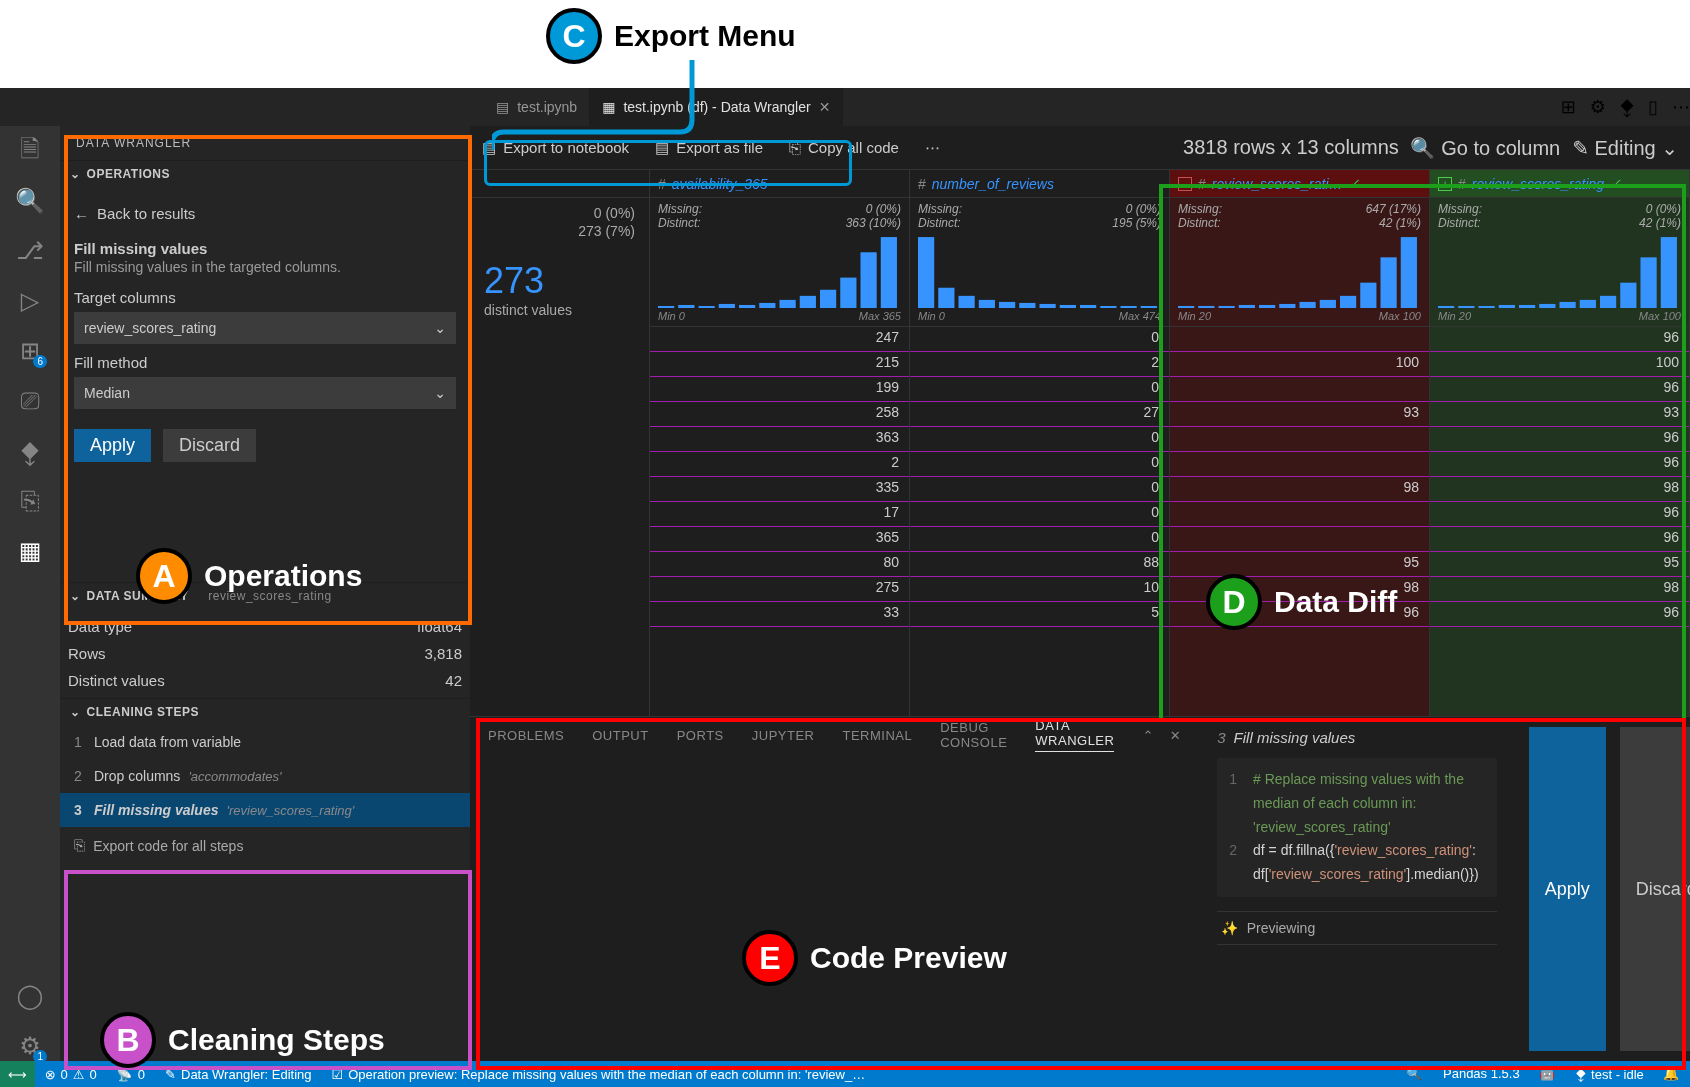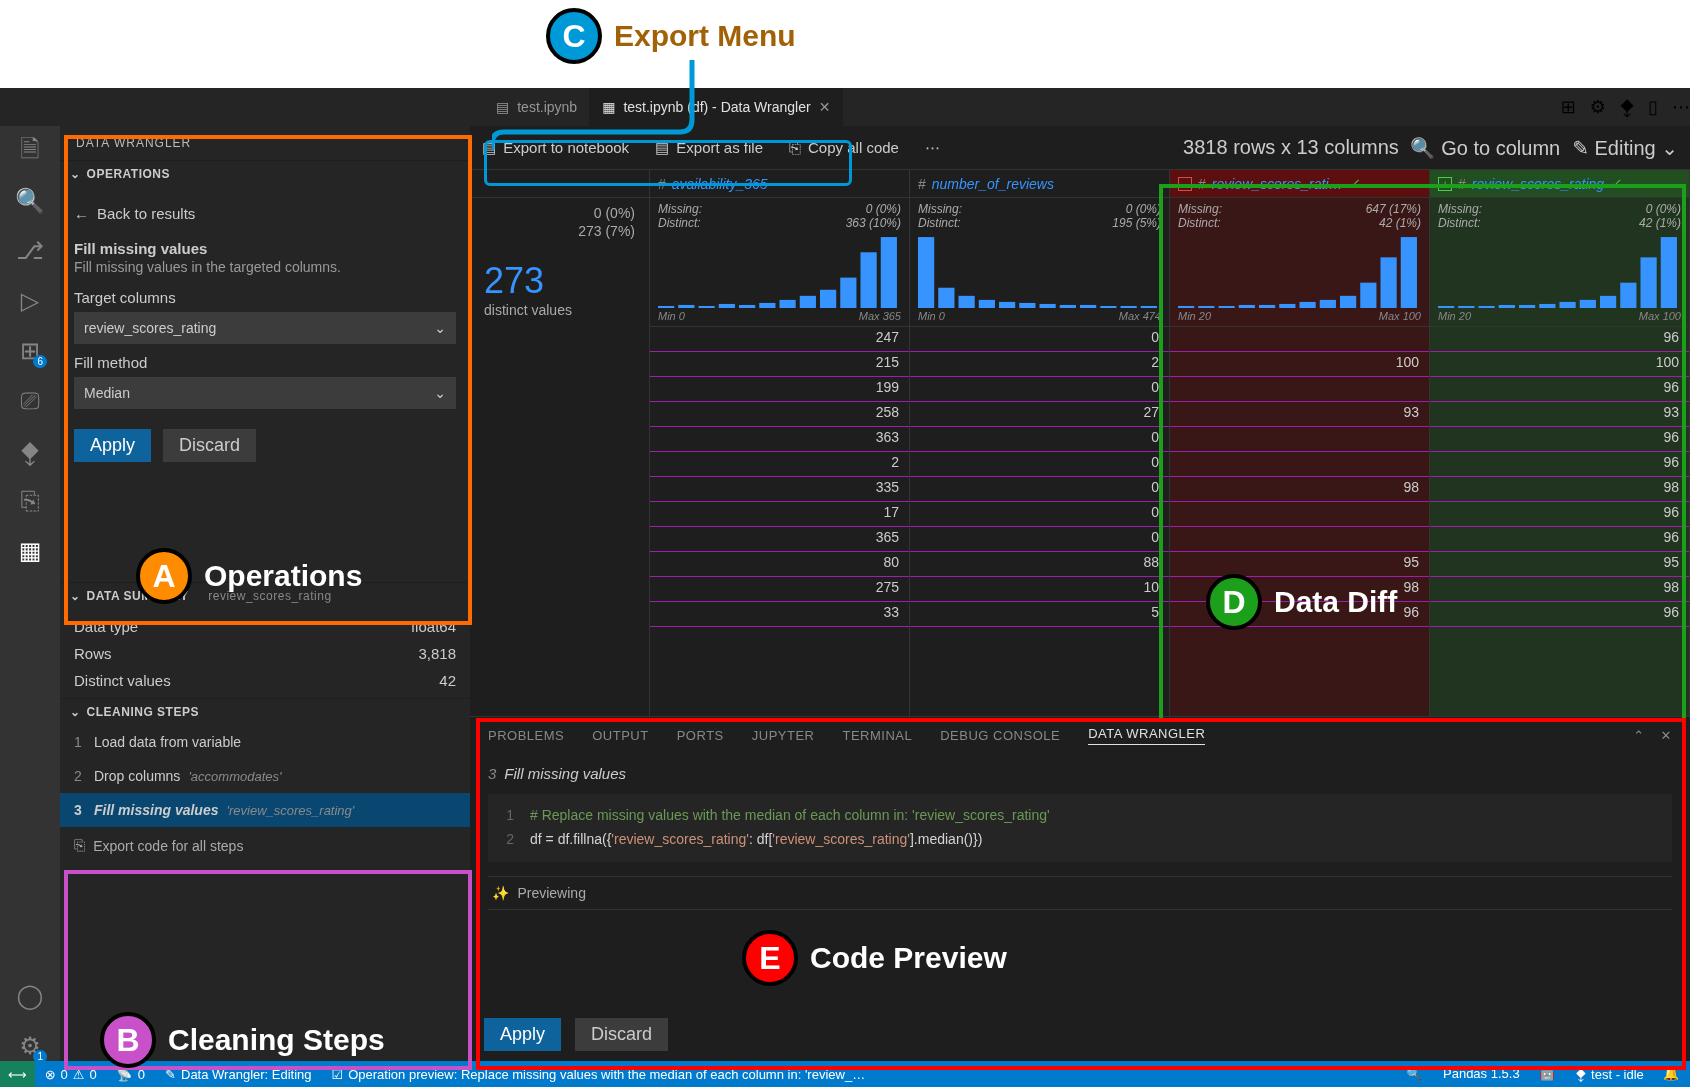--- a/index.html
+++ b/index.html
@@ -1,19 +1,19 @@
 <!DOCTYPE html>
 <html><head>
 <meta charset="utf-8">
 <style>
 *{box-sizing:border-box;margin:0;padding:0;font-family:-apple-system,'Segoe UI',sans-serif}
 body{background:#fff;width:1690px;height:1087px;overflow:hidden;position:relative}
 .annotation{position:absolute;z-index:100;pointer-events:none;display:flex;align-items:center;gap:12px}
 .annotation .circle{width:56px;height:56px;border-radius:50%;display:flex;align-items:center;justify-content:center;font-size:32px;font-weight:900;color:#fff;border:4px solid #000}
-.annotation .label{font-size:30px;font-weight:900;color:#a16207}
+.annotation .label{font-size:30px;font-weight:900;color:#000000}
 .ann-c{top:8px;left:546px}.ann-c .circle{background:#0099d8}
 .ann-a{top:548px;left:136px}.ann-a .circle{background:#ff8c00}.ann-a .label{color:#fff}
 .ann-b{top:1012px;left:100px}.ann-b .circle{background:#c850c8}.ann-b .label{color:#fff}
 .ann-d{top:574px;left:1206px}.ann-d .circle{background:#1ca01c}.ann-d .label{color:#fff}
 .ann-e{top:930px;left:742px}.ann-e .circle{background:#ff0000}.ann-e .label{color:#fff}
 .c-connector{position:absolute;top:60px;left:492px;width:220px;height:90px;z-index:99}
 .c-connector svg{width:100%;height:100%}
 .vscode{position:absolute;top:88px;left:0;width:1690px;height:999px;background:#1e1e1e;display:flex;flex-direction:column}
 .tabbar{height:38px;background:#252526;display:flex;align-items:center;padding-left:484px}
 .tab{height:38px;padding:0 12px;display:flex;align-items:center;gap:8px;color:#969696;font-size:14px;border-right:1px solid #1e1e1e}
@@ -36,21 +36,21 @@
 .back-link{display:flex;align-items:center;gap:8px;color:#ccc;padding:8px 0;font-size:15px}
 .op-title{font-weight:600;margin-top:10px;margin-bottom:2px;font-size:15px}
 .op-desc{color:#9a9a9a;font-size:14px;margin-bottom:14px}
 .field-label{font-size:15px;margin:10px 0 6px;color:#ccc}
 .select{background:#3c3c3c;color:#ccc;padding:8px 10px;display:flex;justify-content:space-between;align-items:center;font-size:14px}
 .btn-row{display:flex;gap:12px;margin-top:20px}
 .btn{padding:6px 16px;font-size:18px;border:none;cursor:pointer}
 .btn.primary{background:#0e639c;color:#fff}
 .btn.secondary{background:#3c3c3c;color:#ccc}
 .ops-highlight{position:absolute;top:135px;left:64px;width:408px;height:490px;border:4px solid #ff6b00;z-index:50;pointer-events:none}
-.summary-body{padding:4px 14px}
+.summary-body{padding:4px 8px}
 .summary-row{display:flex;justify-content:space-between;padding:5px 0;font-size:15px;color:#ccc}
 .summary-sub{font-size:14px;color:#aaa;padding:6px 0}
 .steps-body{padding:0}
 .step-row{padding:9px 14px;font-size:14px;color:#ccc;display:flex;gap:8px;align-items:baseline}
 .step-row.active{background:#094771}
 .step-row .num{color:#888;width:12px}
 .step-row.active .num{color:#ccc;font-weight:700}
 .step-row .extra{color:#8a8a8a;font-style:italic;font-size:13px}
 .step-row.active .name{font-style:italic;font-weight:600}
 .steps-footer{padding:10px 14px;color:#aaa;font-size:14px;display:flex;gap:8px;align-items:center}
@@ -75,21 +75,21 @@
 .gcol.diff-old{background:rgba(160,0,0,.22)}
 .gcol.diff-old .colhead{background:rgba(160,0,0,.35)}
 .gcol.diff-new{background:rgba(40,130,40,.22)}
 .gcol.diff-new .colhead{background:rgba(40,130,40,.35)}
 .diff-highlight{position:absolute;top:184px;left:1159px;width:527px;height:538px;border:4px solid #1ca01c;z-index:50;pointer-events:none}
 .first-big{padding:14px;color:#3794ff}
 .first-big .bignum{font-size:36px;font-weight:300}
 .first-big .biglbl{font-size:14px;color:#aaa}
 .first-stats{padding:6px 14px;color:#aaa;font-size:14px}
 .first-stats .fr{display:flex;justify-content:space-between;padding:1px 0}
-.terminal{height:345px;background:#1e1e1e;border-top:1px solid #333;display:flex;flex-direction:column}
+.terminal{height:345px;background:#1e1e1e;border-top:1px solid #333;display:flex;flex-direction:row}
 .term-tabs{height:36px;display:flex;align-items:center;padding:0 18px;gap:28px;color:#888;font-size:13px;letter-spacing:.5px}
 .term-tabs .tt{cursor:pointer}
 .term-tabs .tt.active{color:#e0e0e0;border-bottom:1px solid #e0e0e0;padding-bottom:3px}
 .term-tabs .tright{margin-left:auto;display:flex;gap:16px}
 .term-body{flex:1;padding:12px 18px;color:#ccc}
 .term-title{font-style:italic;font-size:15px;margin-bottom:12px}
 .term-title .n{color:#888;margin-right:8px}
 .code-block{background:#252526;padding:10px 12px;font-family:Menlo,Consolas,monospace;font-size:14px;border-radius:2px}
 .code-line{display:flex;gap:16px;line-height:1.7}
 .code-line .ln{color:#666;width:14px;text-align:right}

